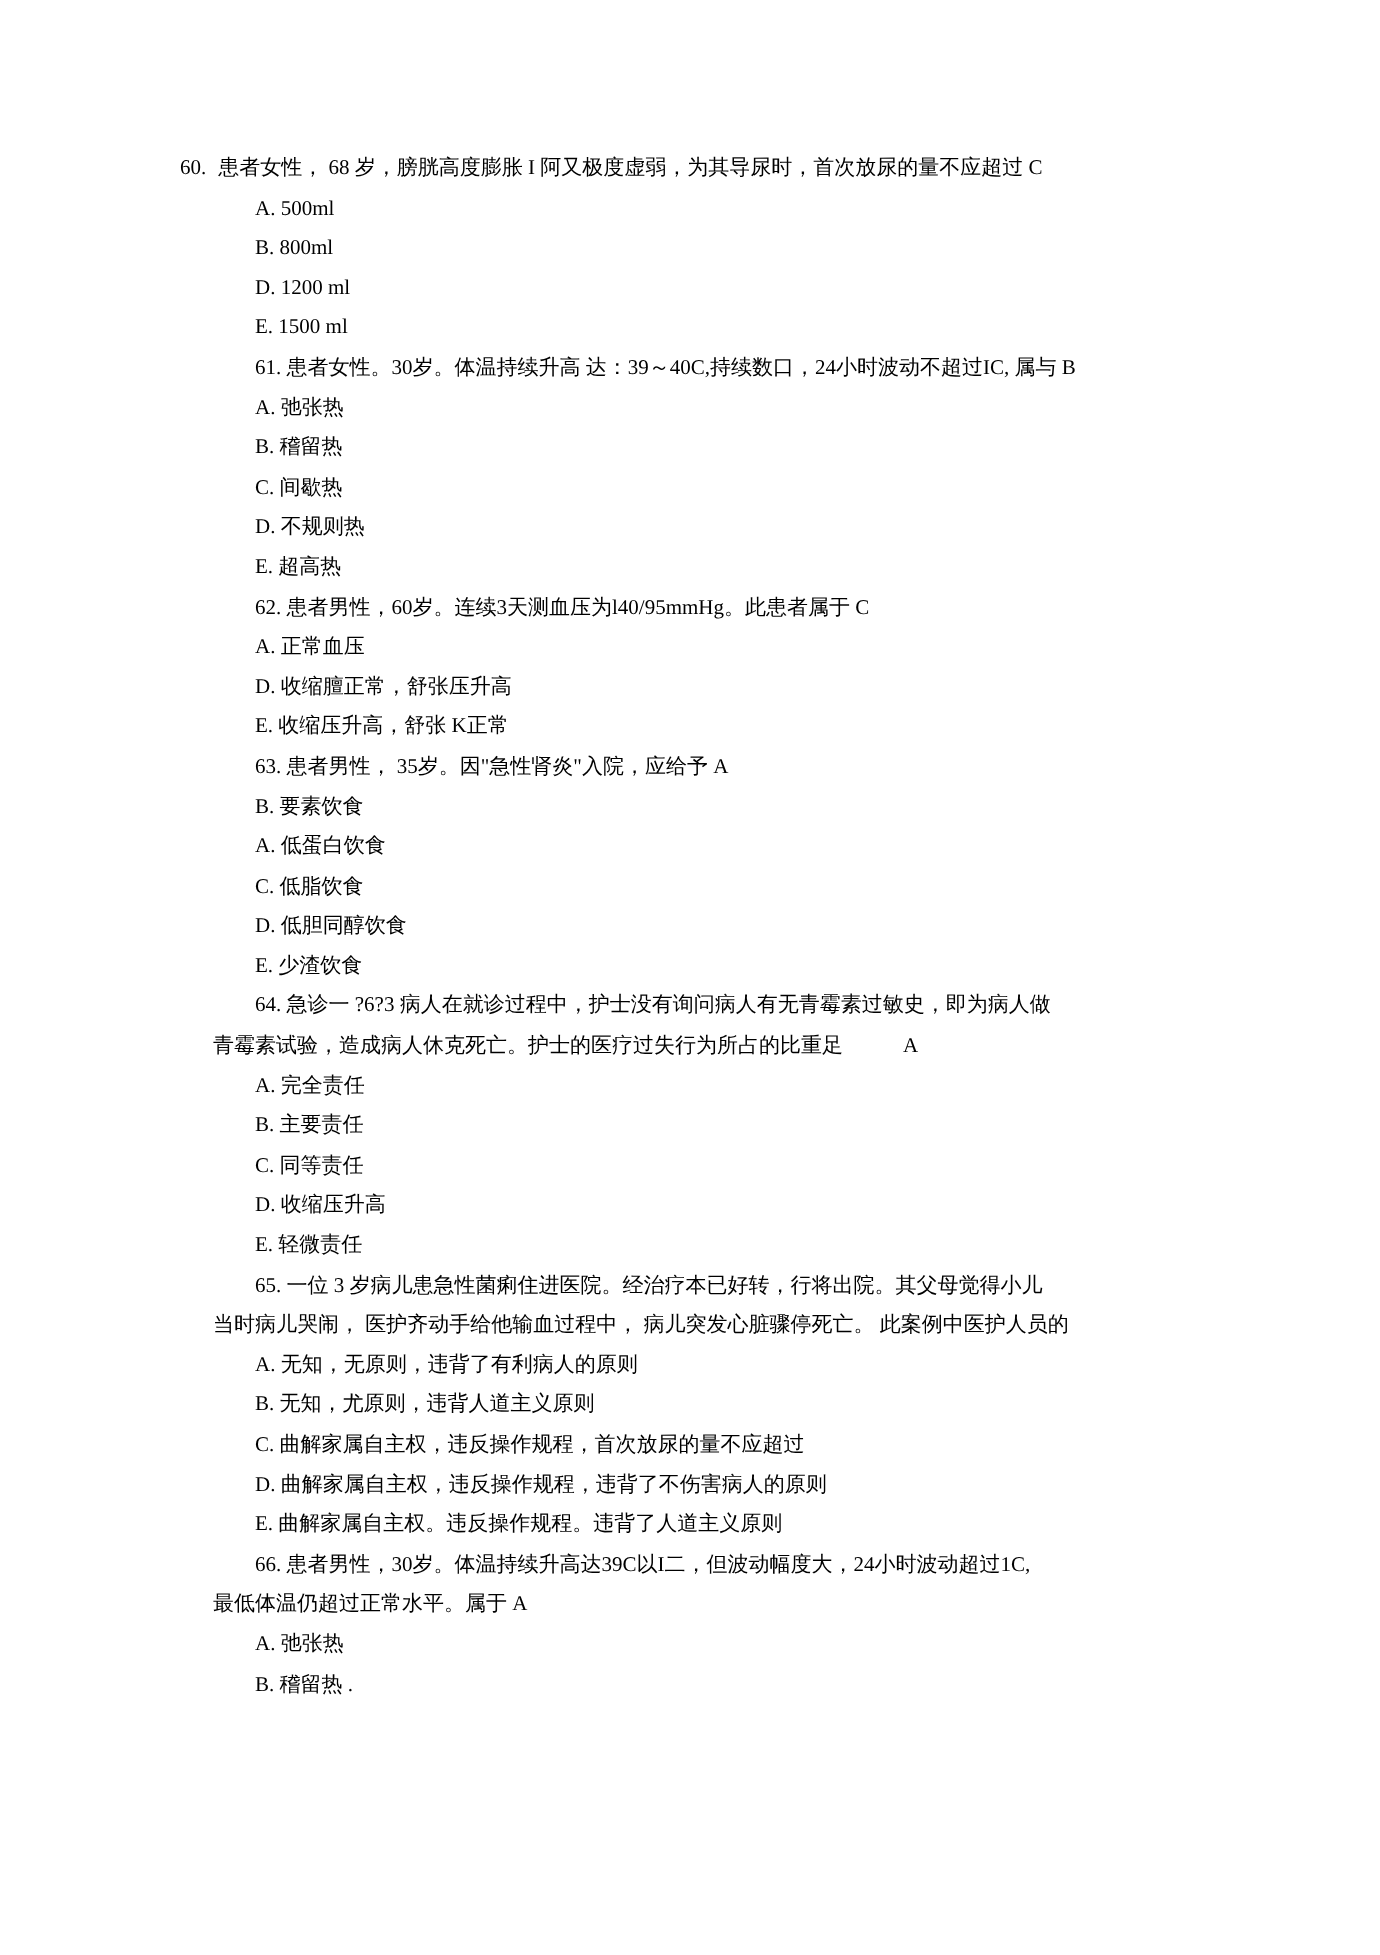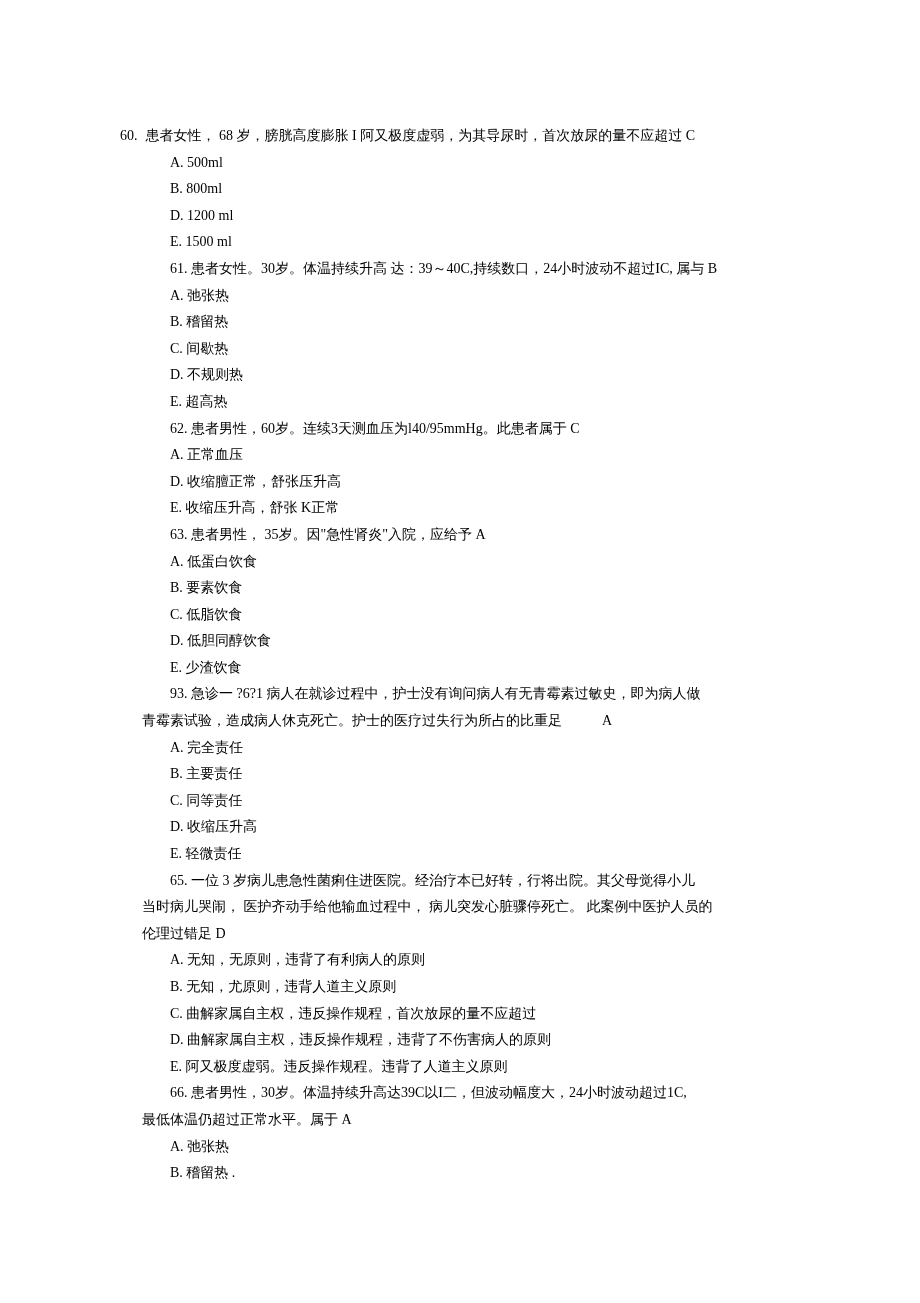--- a/index.html
+++ b/index.html
@@ -8,21 +8,20 @@
     line-height: 1.9;
     color: #000;
     background: #fff;
     margin: 0;
     padding: 100px 120px 60px 120px;
     width: 920px;
     box-sizing: border-box;
   }
   .q-header {
     display: flex;
-    margin-top: 23px;
   }
   .q-num {
     flex-shrink: 0;
     padding-right: 8px;
   }
   .q-stem {
     flex: 1;
   }
   .opts-indent {
     padding-left: 50px;
@@ -66,51 +65,50 @@
 
 <div class="sub-indent">
   <span class="line">62.  患者男性，60岁。连续3天测血压为l40/95mmHg。此患者属于  C</span>
   <span class="line">A.  正常血压</span>
   <span class="line">D.  收缩膻正常，舒张压升高</span>
   <span class="line">E.  收缩压升高，舒张  K正常</span>
 </div>
 
 <div class="sub-indent">
   <span class="line">63.  患者男性， 35岁。因"急性肾炎"入院，应给予  A</span>
+  <span class="line">B.  要素饮食</span>
   <span class="line">A.  低蛋白饮食</span>
-  <span class="line">B.  要素饮食</span>
   <span class="line">C.  低脂饮食</span>
   <span class="line">D.  低胆同醇饮食</span>
   <span class="line">E.  少渣饮食</span>
 </div>
 
 <div>
-  <span class="line sub-indent">93.  急诊一  ?6?1 病人在就诊过程中，护士没有询问病人有无青霉素过敏史，即为病人做</span>
+  <span class="line sub-indent">64.  急诊一  ?6?3 病人在就诊过程中，护士没有询问病人有无青霉素过敏史，即为病人做</span>
   <span class="line para-indent">
     <span>青霉素试验，造成病人休克死亡。护士的医疗过失行为所占的比重足</span><span class="wide-gap"></span><span>A</span>
   </span>
   <div class="sub-indent">
     <span class="line">A.  完全责任</span>
     <span class="line">B.  主要责任</span>
     <span class="line">C.  同等责任</span>
     <span class="line">D.  收缩压升高</span>
     <span class="line">E.  轻微责任</span>
   </div>
 </div>
 
 <div>
   <span class="line sub-indent">65.  一位  3 岁病儿患急性菌痢住进医院。经治疗本已好转，行将出院。其父母觉得小儿</span>
   <span class="line para-indent">当时病儿哭闹， 医护齐动手给他输血过程中， 病儿突发心脏骤停死亡。 此案例中医护人员的</span>
-  <span class="line para-indent">伦理过错足  D</span>
   <div class="sub-indent">
     <span class="line">A.  无知，无原则，违背了有利病人的原则</span>
     <span class="line">B.  无知，尤原则，违背人道主义原则</span>
     <span class="line">C.  曲解家属自主权，违反操作规程，首次放尿的量不应超过</span>
     <span class="line">D.  曲解家属自主权，违反操作规程，违背了不伤害病人的原则</span>
-    <span class="line">E.  阿又极度虚弱。违反操作规程。违背了人道主义原则</span>
+    <span class="line">E.  曲解家属自主权。违反操作规程。违背了人道主义原则</span>
   </div>
 </div>
 
 <div>
   <span class="line sub-indent">66.  患者男性，30岁。体温持续升高达39C以I二，但波动幅度大，24小时波动超过1C,</span>
   <span class="line para-indent">最低体温仍超过正常水平。属于  A</span>
   <div class="sub-indent">
     <span class="line">A.  弛张热</span>
     <span class="line">B.  稽留热  .</span>
   </div>

